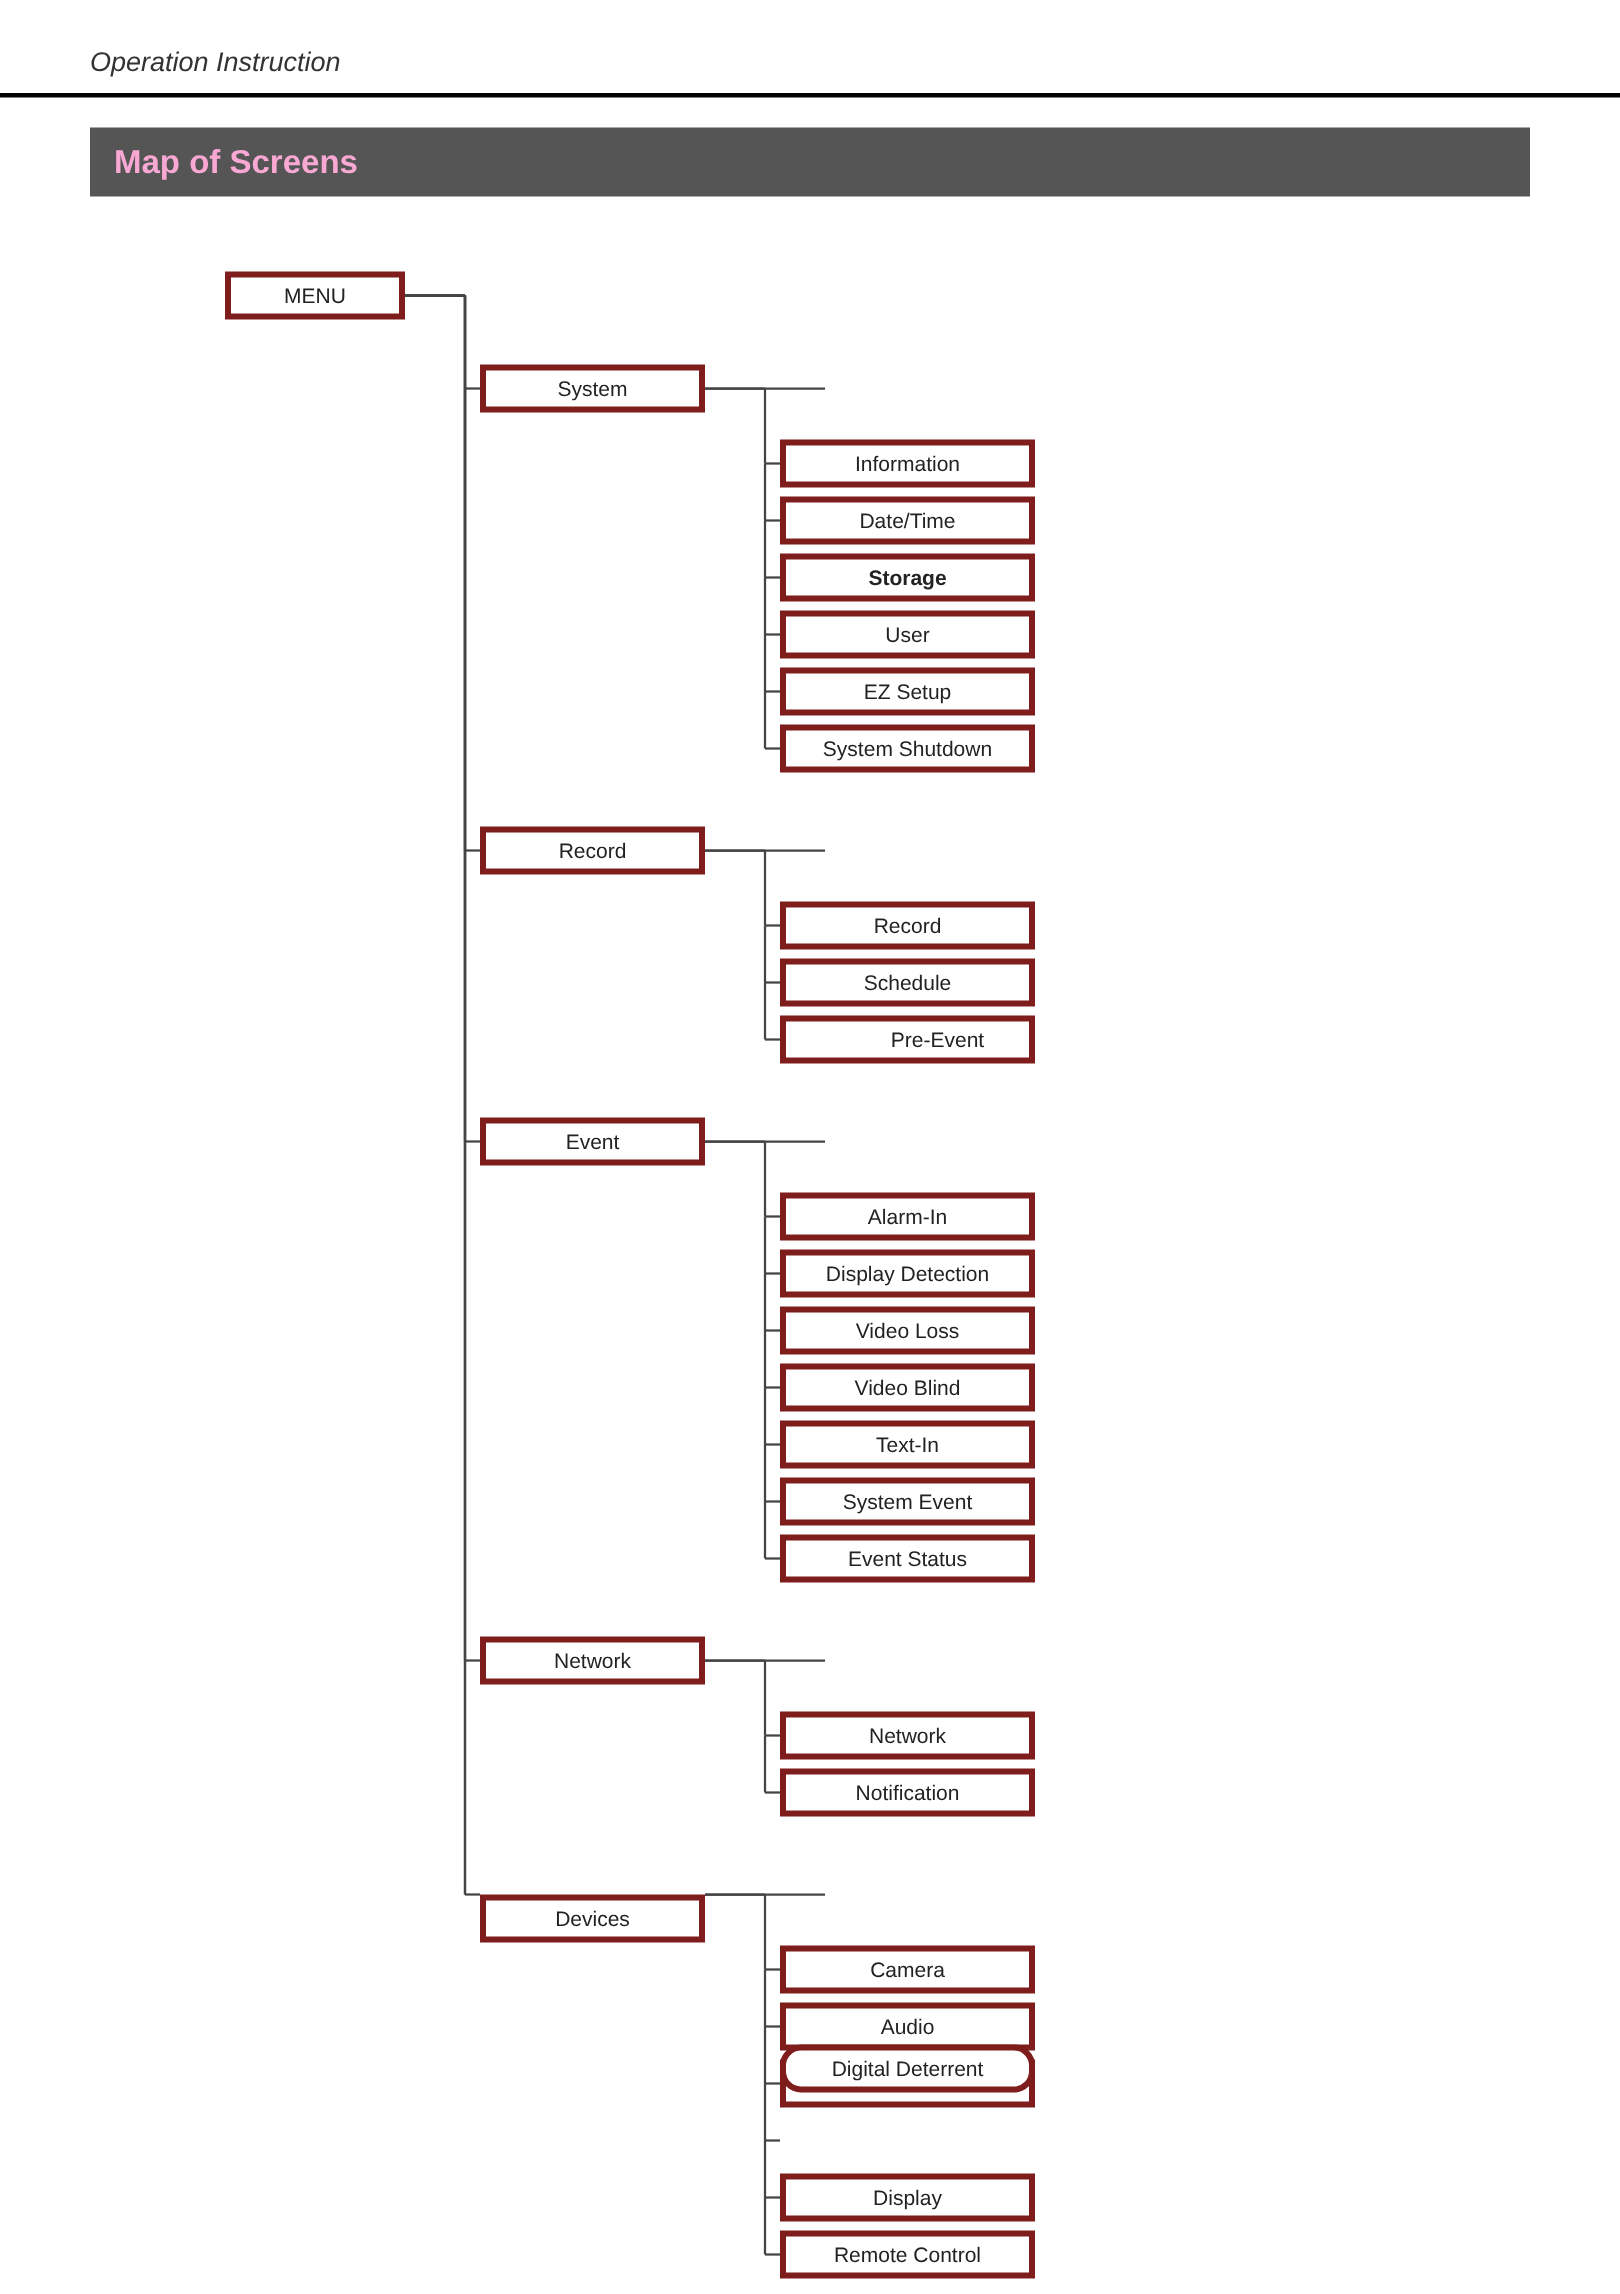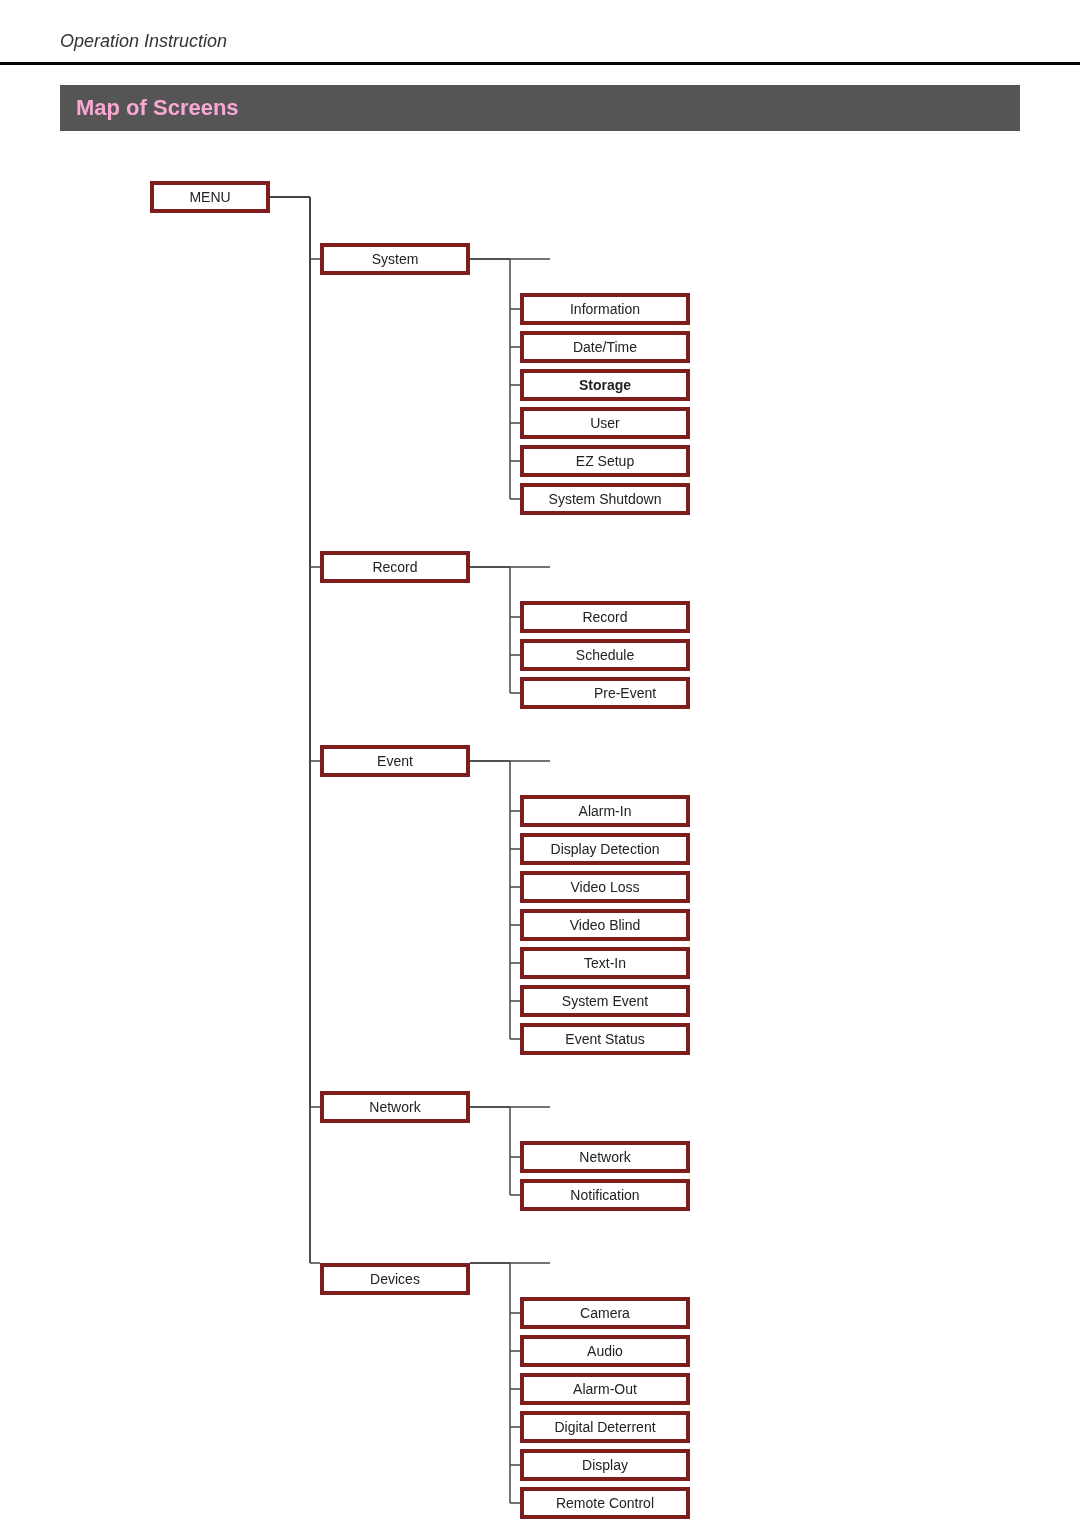--- a/index.html
+++ b/index.html
@@ -160,17 +160,17 @@
       <div class="node" style="left: 430px; top: 776px; width: 170px; height: 32px;">Text-In</div>
       <div class="node" style="left: 430px; top: 814px; width: 170px; height: 32px;">System Event</div>
       <div class="node" style="left: 430px; top: 852px; width: 170px; height: 32px;">Event Status</div>
       <div class="node" style="left: 230px; top: 920px; width: 150px; height: 32px;">Network</div>
       <div class="node" style="left: 430px; top: 970px; width: 170px; height: 32px;">Network</div>
       <div class="node" style="left: 430px; top: 1008px; width: 170px; height: 32px;">Notification</div>
       <div class="node" style="left: 230px; top: 1076px; width: 150px; height: 32px; margin-top: 16px;">Devices</div>
       <div class="node" style="left: 430px; top: 1126px; width: 170px; height: 32px;">Camera</div>
       <div class="node" style="left: 430px; top: 1164px; width: 170px; height: 32px;">Audio</div>
       <div class="node" style="left: 430px; top: 1202px; width: 170px; height: 32px;">Alarm-Out</div>
-      <div class="node" style="left: 430px; top: 1240px; width: 170px; height: 32px;">Digital Deterrent</div>
+      <div class="node" style="left: 430px; top: 1192px; width: 170px; height: 32px; border-radius: 14px;">Digital Deterrent</div>
       <div class="node" style="left: 430px; top: 1278px; width: 170px; height: 32px;">Display</div>
       <div class="node" style="left: 430px; top: 1316px; width: 170px; height: 32px;">Remote Control</div>
     </div>
 </div>
 
 </body></html>

